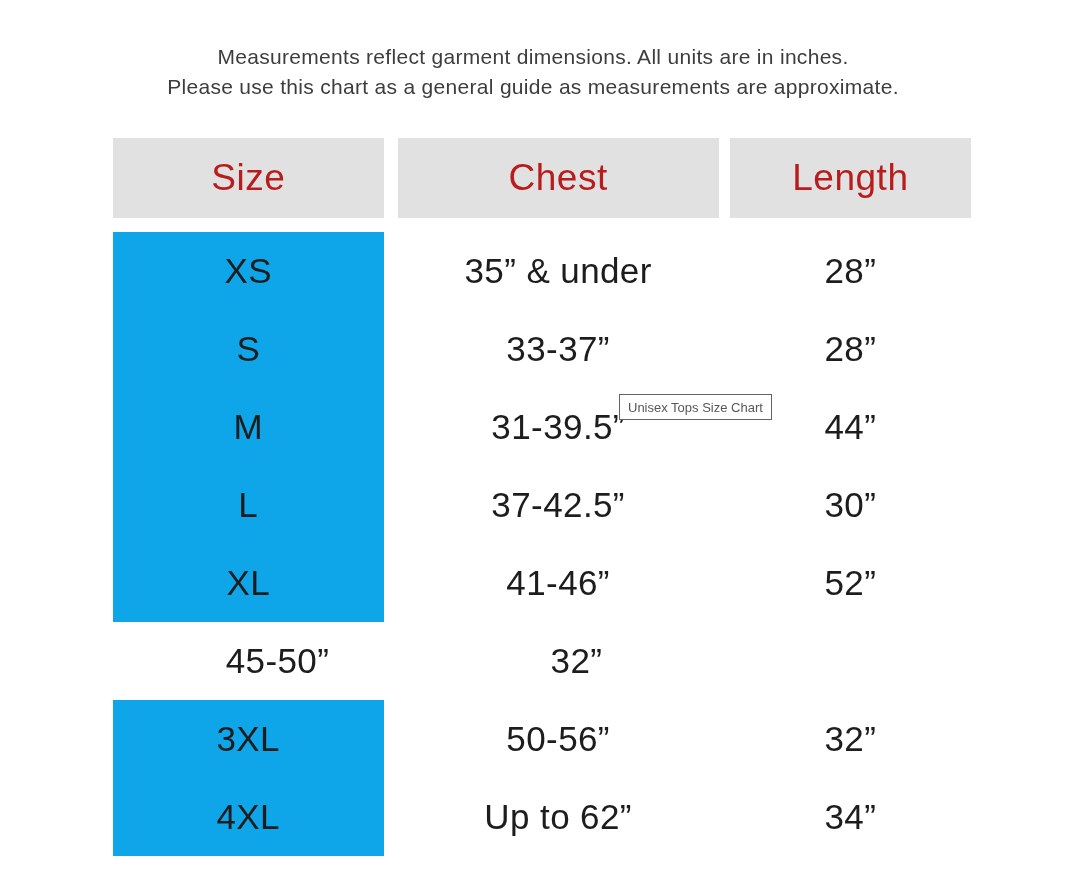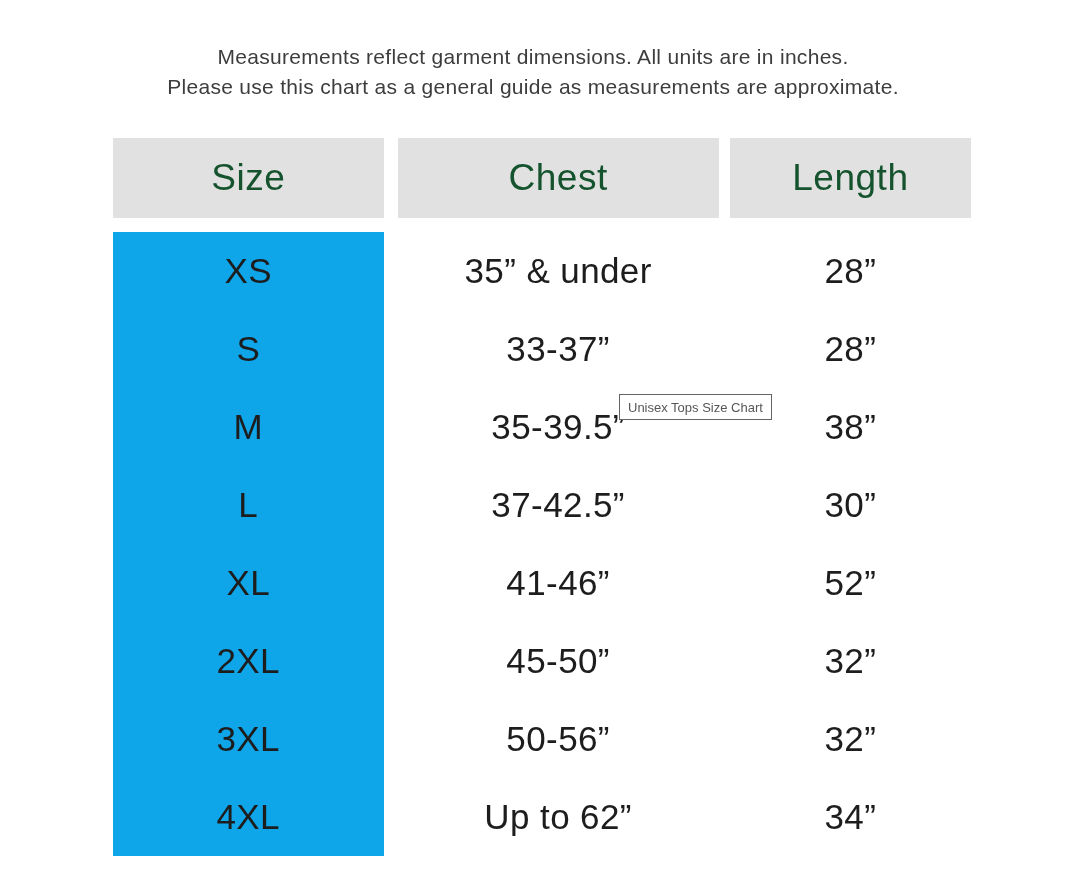--- a/index.html
+++ b/index.html
@@ -38,21 +38,21 @@
   .col-length { width: 247px; }
 
   .hcell {
     height: 80px;
     background: #e1e1e1;
     display: flex;
     align-items: center;
     justify-content: center;
     font-size: 37px;
     font-weight: 500;
-    color: #14532d;
+    color: #b91c1c;
     letter-spacing: 0.5px;
   }
 
   .tbody { margin-top: 14px; }
   .brow { height: 78px; }
   .cell {
     display: flex;
     align-items: center;
     justify-content: center;
     font-size: 35px;
@@ -99,35 +99,34 @@
       <div class="cell col-chest">35” &amp; under</div>
       <div class="cell col-length">28”</div>
     </div>
     <div class="brow">
       <div class="cell col-size size-bg">S</div>
       <div class="cell col-chest">33-37”</div>
       <div class="cell col-length">28”</div>
     </div>
     <div class="brow">
       <div class="cell col-size size-bg">M</div>
-      <div class="cell col-chest">35-39.5”</div>
-      <div class="cell col-length">38”</div>
+      <div class="cell col-chest">31-39.5”</div>
+      <div class="cell col-length">44”</div>
     </div>
     <div class="brow">
       <div class="cell col-size size-bg">L</div>
       <div class="cell col-chest">37-42.5”</div>
       <div class="cell col-length">30”</div>
     </div>
     <div class="brow">
       <div class="cell col-size size-bg">XL</div>
       <div class="cell col-chest">41-46”</div>
       <div class="cell col-length">52”</div>
     </div>
     <div class="brow">
-      <div class="cell col-size size-bg">2XL</div>
       <div class="cell col-chest">45-50”</div>
       <div class="cell col-length">32”</div>
     </div>
     <div class="brow">
       <div class="cell col-size size-bg">3XL</div>
       <div class="cell col-chest">50-56”</div>
       <div class="cell col-length">32”</div>
     </div>
     <div class="brow">
       <div class="cell col-size size-bg">4XL</div>

